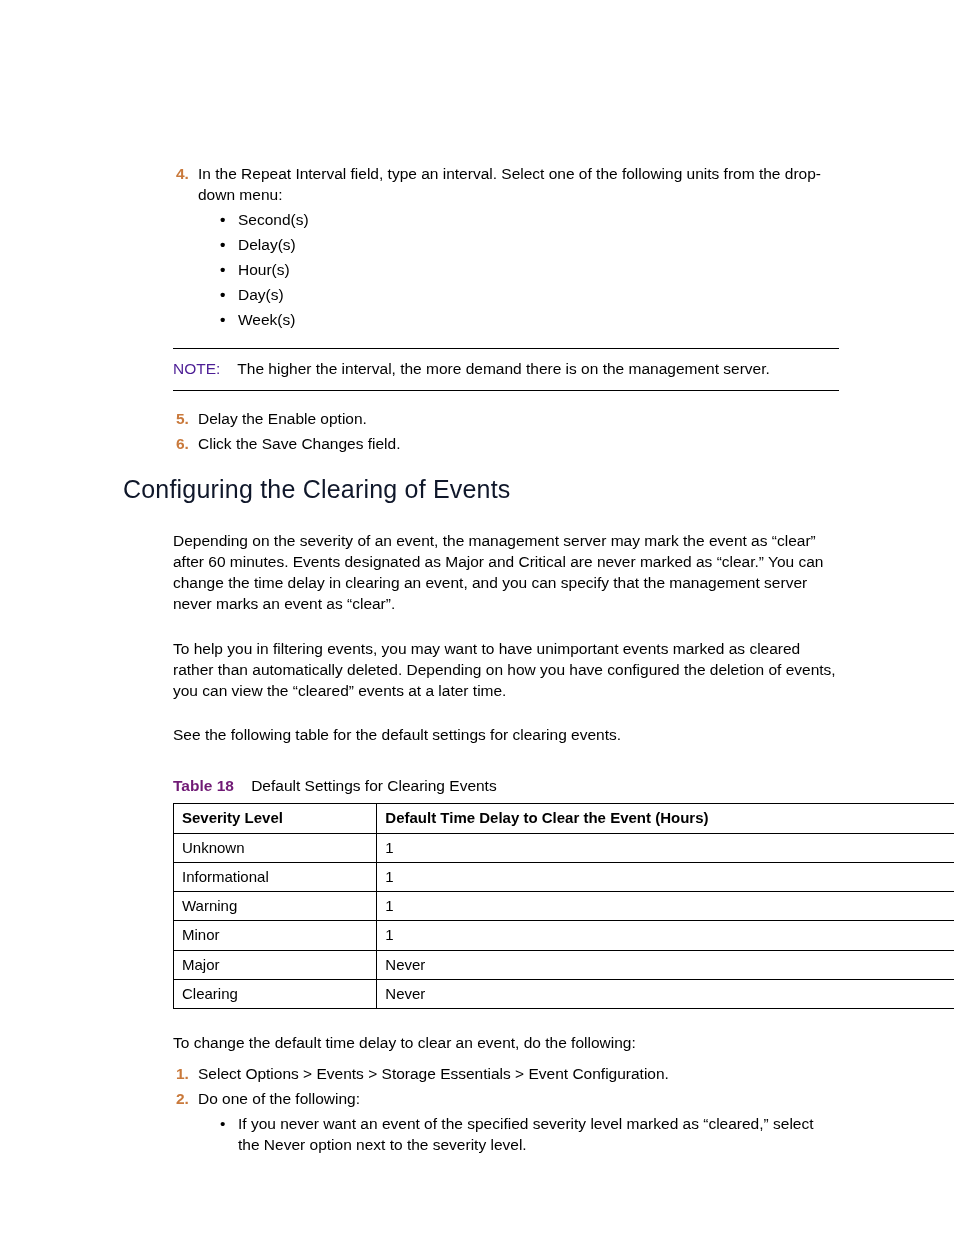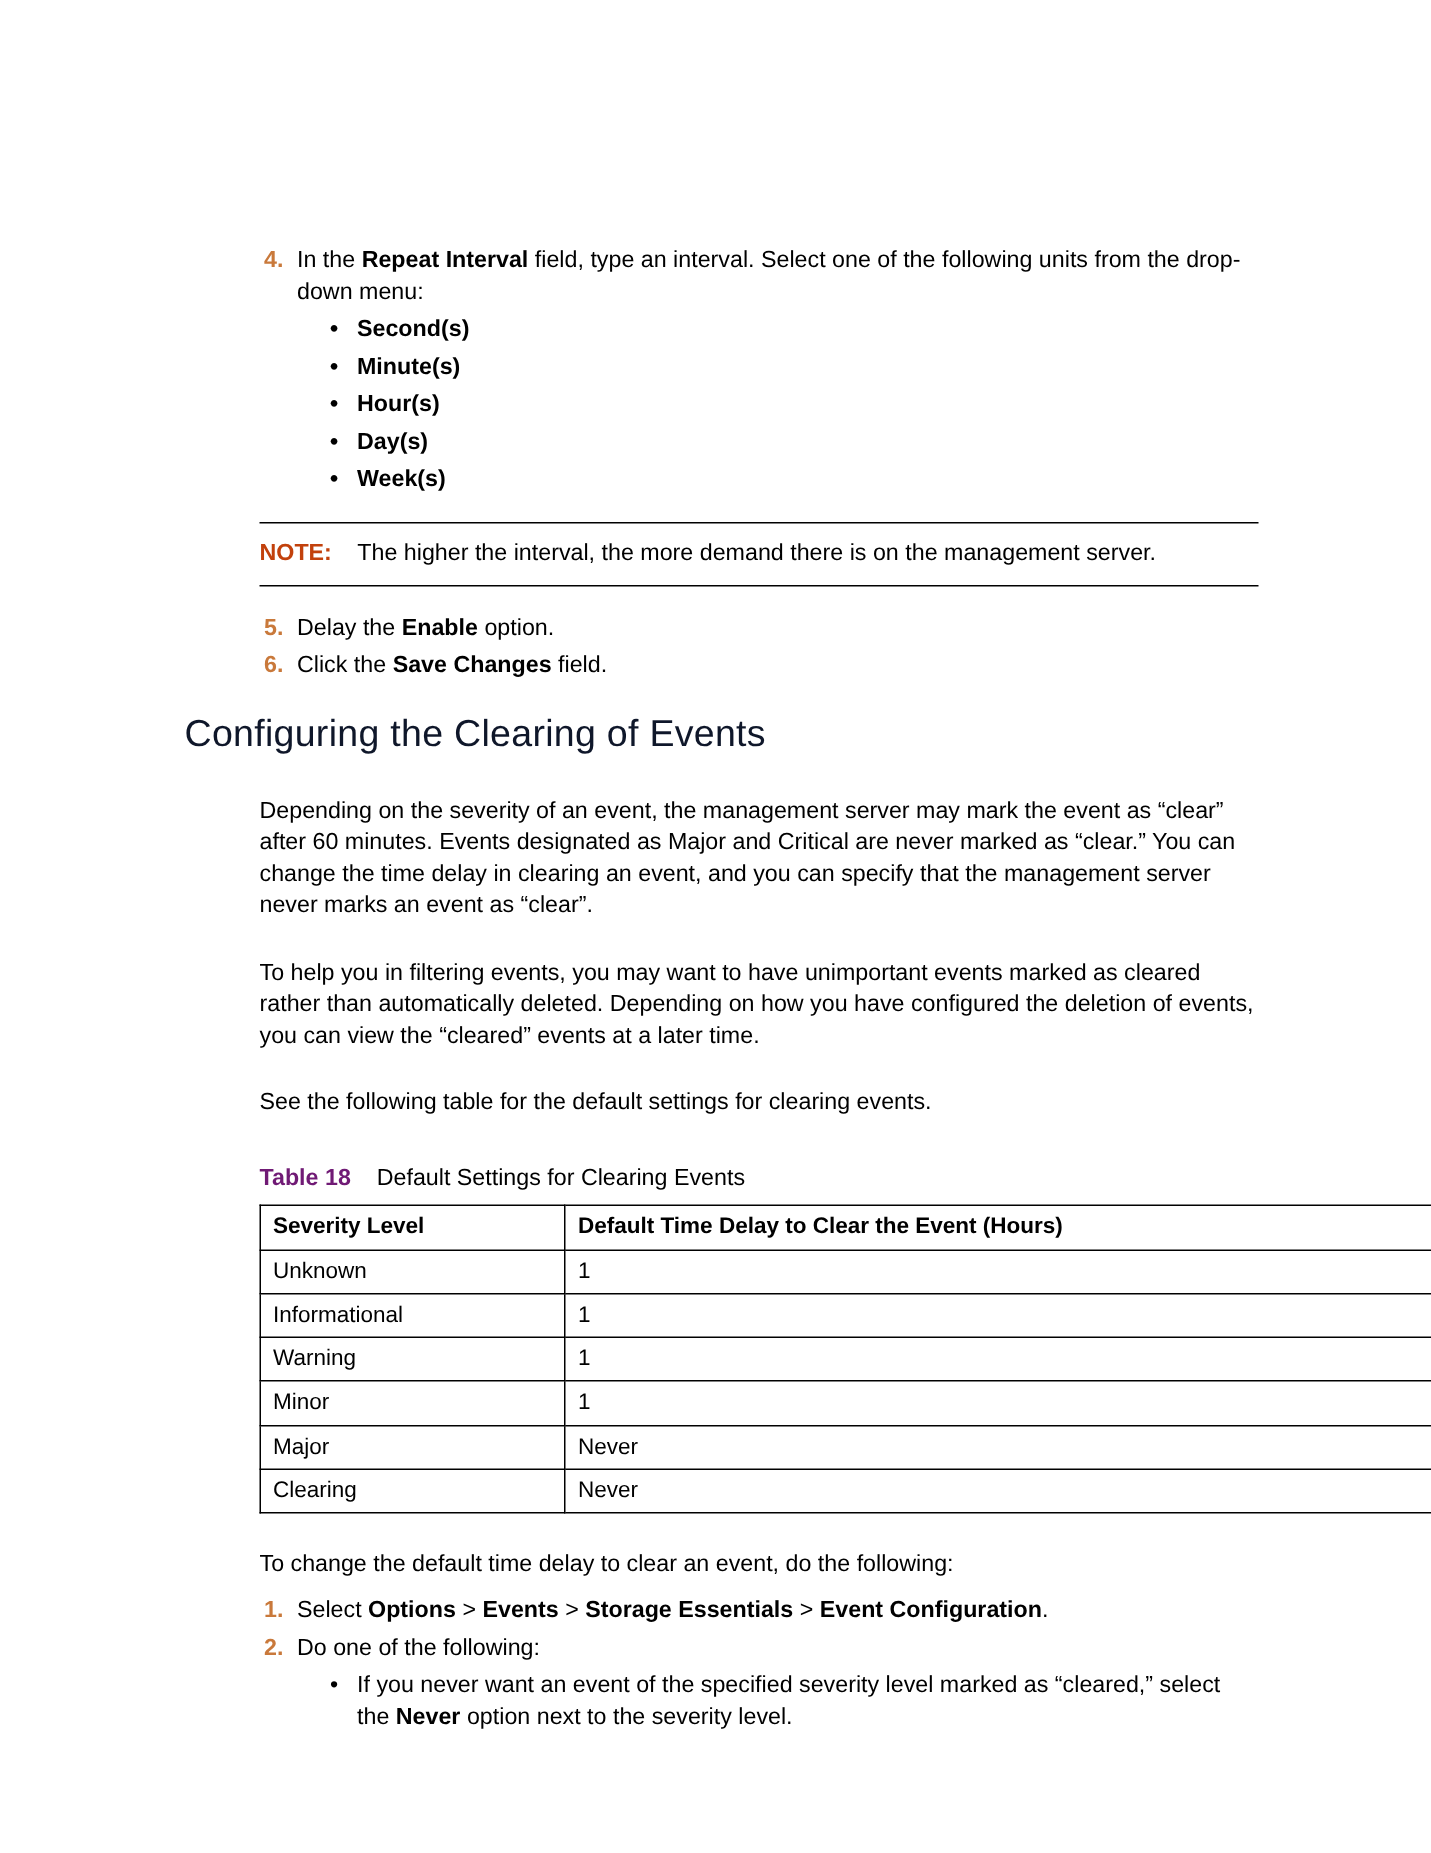--- a/index.html
+++ b/index.html
@@ -41,30 +41,30 @@
   .ul-item-nested {
     position: relative;
     margin: 4px 0 4px 115px;
     padding-left: 0;
   }
   .ul-item-nested .bullet {
     position: absolute;
     left: -18px;
     top: 0;
   }
-  .bold { font-weight: bold; }
+  .bold { font-weight: normal; }
   .note-box {
     margin: 18px 0 18px 50px;
     border-top: 1.5px solid #000;
     border-bottom: 1.5px solid #000;
     padding: 10px 0 10px 0;
   }
   .note-label {
-    color: #c2410c;
-    font-weight: bold;
+    color: #4c1d95;
+    font-weight: normal;
   }
   h2.section-head {
     font-family: "Trebuchet MS", Arial, sans-serif;
     font-weight: normal;
     color: #0f172a;
     font-size: 25px;
     margin: 18px 0 8px 0;
     letter-spacing: 0.2px;
   }
   p.body {
@@ -105,21 +105,21 @@
 <div class="page">
 
   <div class="ol-item">
     <span class="num">4.</span>
     <span>
       <span>In the </span><span class="bold">Repeat Interval</span><span> field, type an interval. Select one of the following units from the drop-down menu:</span>
     </span>
   </div>
 
   <div class="ul-item"><span class="bullet">•</span><span class="bold">Second(s)</span></div>
-  <div class="ul-item"><span class="bullet">•</span><span class="bold">Minute(s)</span></div>
+  <div class="ul-item"><span class="bullet">•</span><span class="bold">Delay(s)</span></div>
   <div class="ul-item"><span class="bullet">•</span><span class="bold">Hour(s)</span></div>
   <div class="ul-item"><span class="bullet">•</span><span class="bold">Day(s)</span></div>
   <div class="ul-item"><span class="bullet">•</span><span class="bold">Week(s)</span></div>
 
   <div class="note-box">
     <span class="note-label">NOTE:</span>
     <span>&nbsp;&nbsp;</span>
     <span>The higher the interval, the more demand there is on the management server.</span>
   </div>
 

